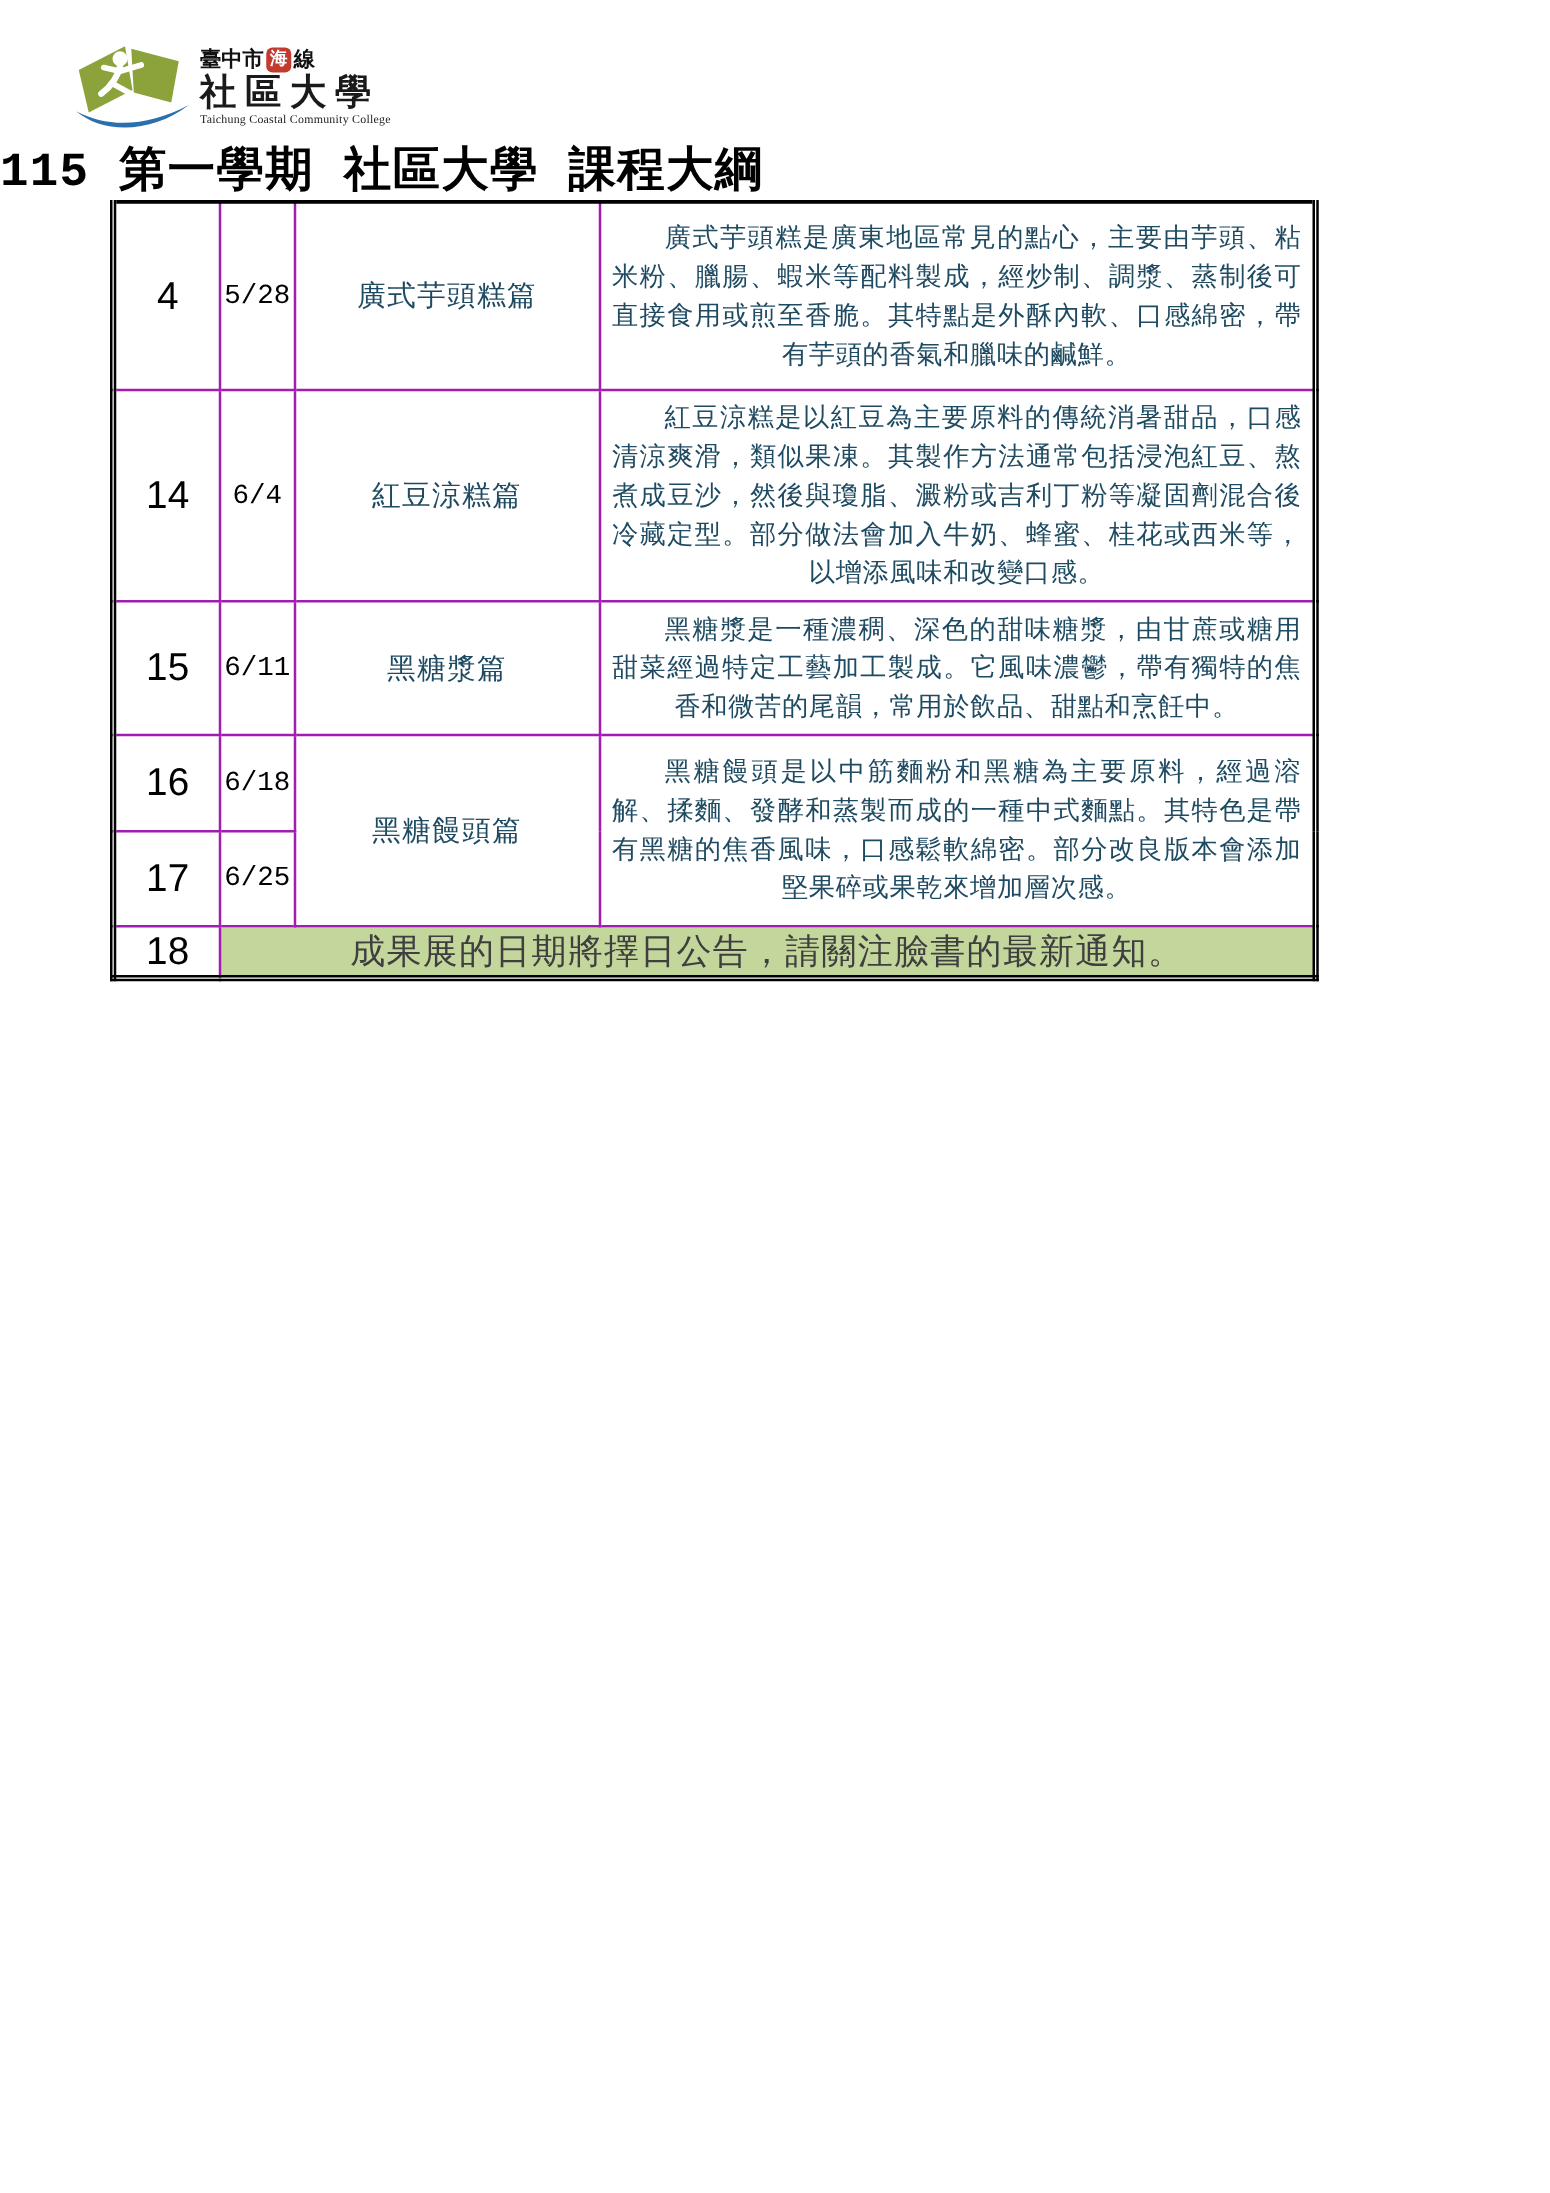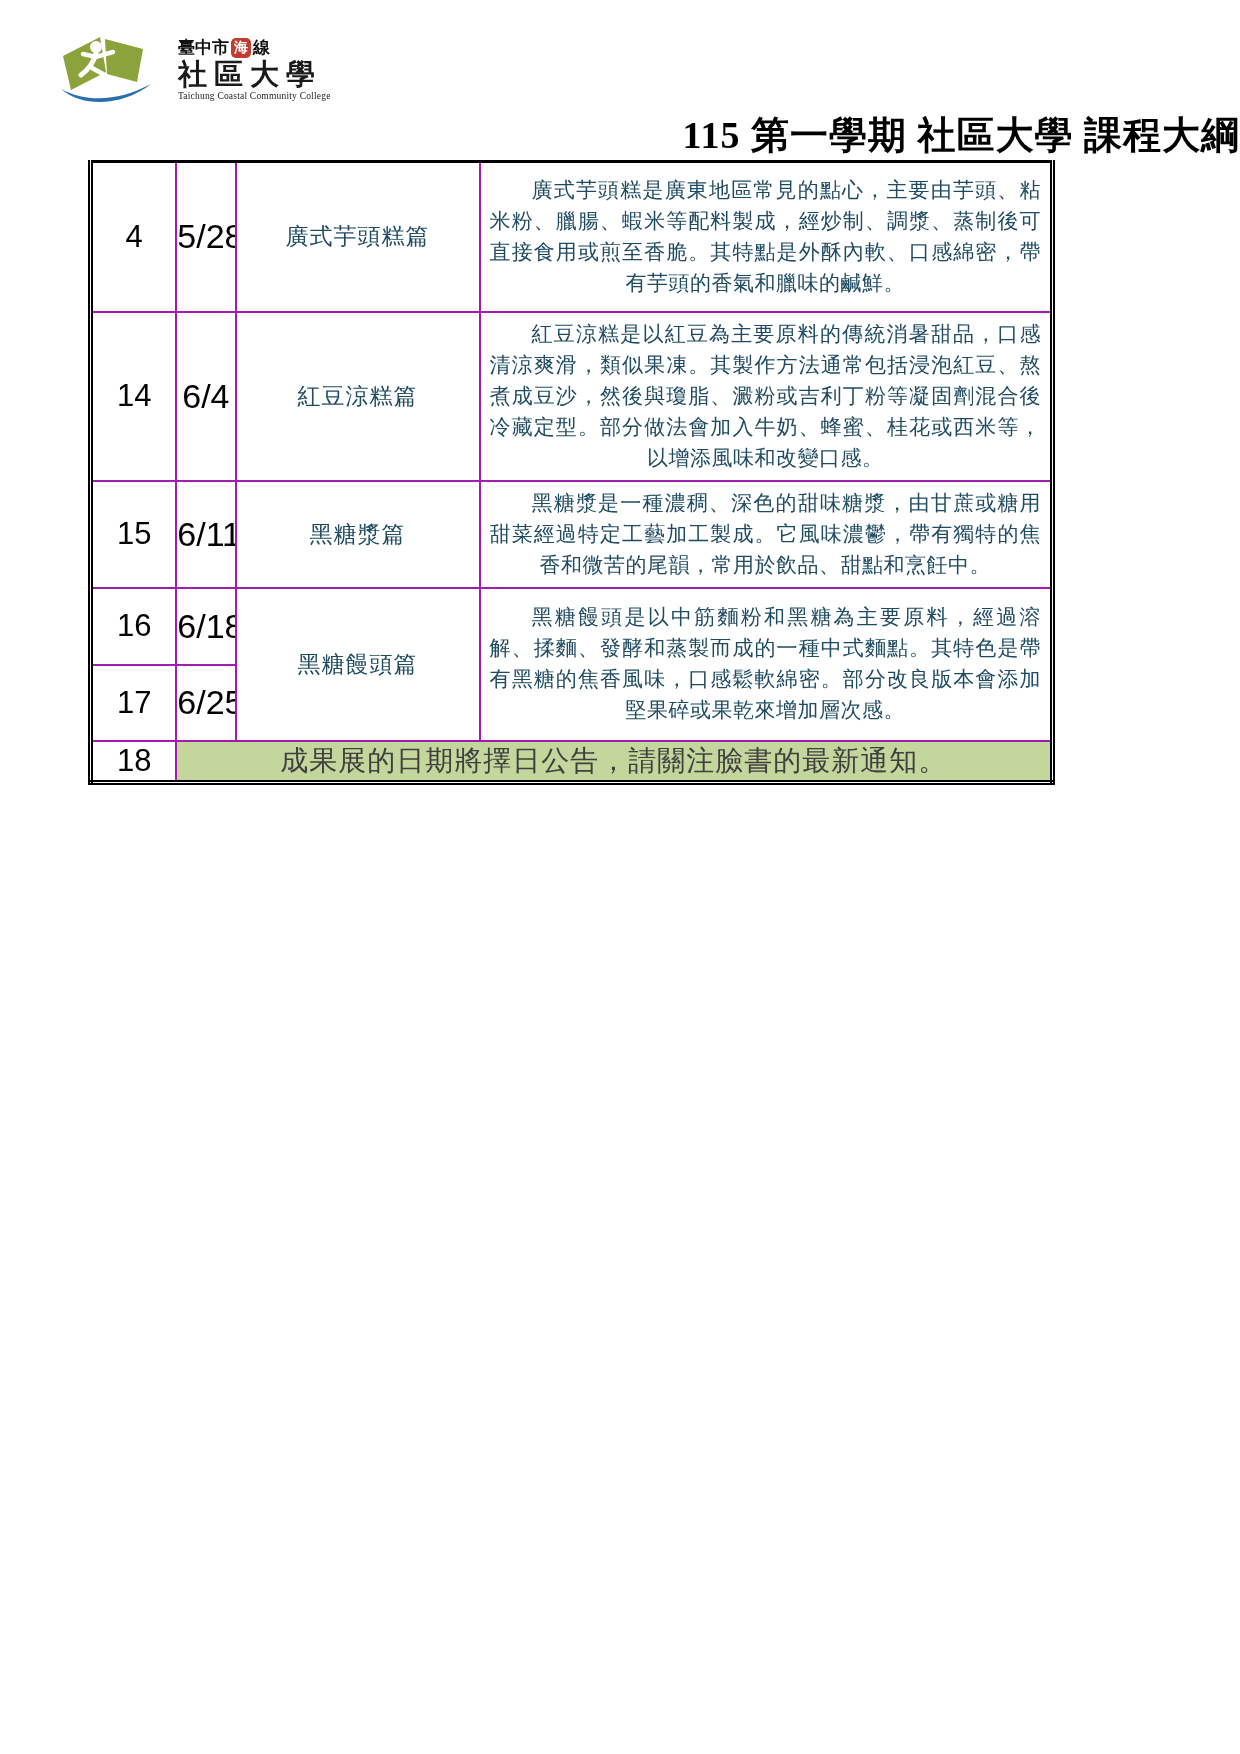--- a/index.html
+++ b/index.html
@@ -12,21 +12,21 @@
   *{box-sizing:border-box;margin:0;padding:0;}
   html,body{background:#ffffff;}
   body{
     width:1240px;height:1754px;position:relative;
     font-family:"Liberation Serif","DejaVu Serif",serif;
     color:#000;
   }
   
   .logo{
     position:absolute;left:58px;top:30px;height:84px;
-    display:flex;align-items:flex-start;gap:18px;
+    display:flex;align-items:flex-start;gap:0;
   }
   .logo-mark{width:102px;height:80px;flex:0 0 auto;}
   .logo-text{padding-top:8px;}
   .logo-row1{
     display:flex;align-items:center;gap:2px;
     font-family:"Liberation Serif",serif;font-weight:bold;
     font-size:17px;line-height:20px;color:#111;
   }
   .logo-seal{
     display:inline-flex;align-items:center;justify-content:center;
@@ -37,44 +37,44 @@
     font-family:"Liberation Serif",serif;font-weight:bold;
     font-size:29px;line-height:32px;letter-spacing:7px;color:#1a1a1a;
   }
   .logo-row3{
     font-family:"Liberation Serif",serif;
     font-size:9.5px;line-height:12px;color:#222;letter-spacing:.2px;
   }
   
   .page-title{
     position:absolute;left:0;top:110px;width:1240px;
-    text-align:right;
-    font-family:Liberation Serif, serif;
+    text-align:left;
+    font-family:Liberation Mono, monospace;
     font-size:38px;font-weight:600;letter-spacing:1px;color:#000;
   }
   
   .course-table{
     position:absolute;left:88px;top:160px;width:967px;
     border-collapse:collapse;table-layout:fixed;
     border:5px double #000;border-top:3px solid #000;
   }
   .course-table td{
     border:2px solid #a21caf;
     vertical-align:middle;
     overflow:hidden;
   }
   td.num{
     width:84px;text-align:center;
     font-family:"Liberation Sans","DejaVu Sans",sans-serif;
     font-size:31px;color:#000;
   }
   td.date{
     width:58px;text-align:center;
-    font-family:Liberation Sans, sans-serif;
-    font-size:34px;color:#000;
+    font-family:Liberation Mono, monospace;
+    font-size:22px;color:#000;
   }
   td.topic{
     width:239px;text-align:center;
     font-size:23px;color:var(--text-blue);
     letter-spacing:1px;
   }
   td.desc{
     width:561px;padding:6px 9px;
     font-size:21px;line-height:31px;color:var(--text-blue);
     text-align:justify;text-align-last:center;

